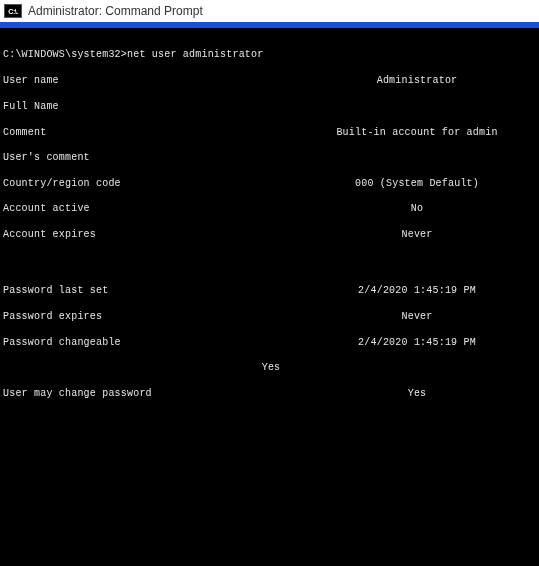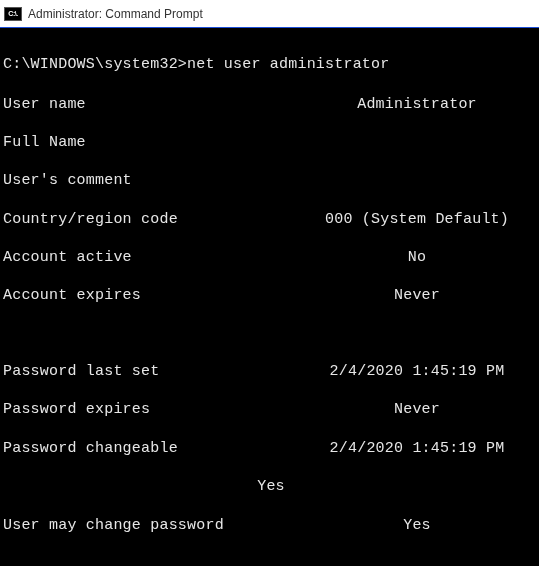--- a/index.html
+++ b/index.html
@@ -12,41 +12,41 @@
   }
   .titlebar {
     background: #fff;
     color: #333;
     height: 28px;
     display: flex;
     align-items: center;
     padding: 2px 4px;
     font-family: "Segoe UI", Tahoma, sans-serif;
     font-size: 12px;
-    border-bottom: 1px solid #1d4ed8;
+    border-bottom: 6px solid #1d4ed8;
   }
   .titlebar-icon {
     width: 18px;
     height: 14px;
     background: #000;
     border: 1px solid #555;
     margin-right: 6px;
     display: flex;
     align-items: center;
     justify-content: center;
     color: #fff;
     font-size: 7px;
     font-weight: bold;
     letter-spacing: -0.5px;
   }
   .terminal {
     background: #000;
     color: #e6e6e6;
     padding: 8px 0 8px 3px;
-    font-size: 15px;
+    font-size: 10px;
     line-height: 1.28;
     white-space: pre;
     overflow: hidden;
     height: calc(100% - 28px);
     letter-spacing: 0.2px;
   }
   .prompt-line { margin-bottom: 1px; }
   .field-row { display: flex; gap: 16px; }
   .field-label { width: 276px; flex-shrink: 0; }
   .field-value { flex: 1; overflow: hidden; text-overflow: clip; text-align: center; }
@@ -57,20 +57,21 @@
 
 <div class="titlebar">
   <div class="titlebar-icon">C:\.</div>
   <span>Administrator: Command Prompt</span>
 </div>
 
 <div class="terminal">
 <div class="prompt-line"><span>C:\WINDOWS\system32&gt;</span><span>net user administrator</span></div>
 <div class="field-row"><span class="field-label">User name</span><span class="field-value">Administrator</span></div>
 <div class="field-row"><span class="field-label">Full Name</span><span class="field-value"></span></div>
+<div class="field-row"><span class="field-label">Comment</span><span class="field-value">Built-in account for admin</span></div>
 <div class="field-row"><span class="field-label">User's comment</span><span class="field-value"></span></div>
 <div class="field-row"><span class="field-label">Country/region code</span><span class="field-value">000 (System Default)</span></div>
 <div class="field-row"><span class="field-label">Account active</span><span class="field-value">No</span></div>
 <div class="field-row"><span class="field-label">Account expires</span><span class="field-value">Never</span></div>
 <div class="blank"></div>
 <div class="field-row"><span class="field-label">Password last set</span><span class="field-value">‎2/‎4/‎2020 1:45:19 PM</span></div>
 <div class="field-row"><span class="field-label">Password expires</span><span class="field-value">Never</span></div>
 <div class="field-row"><span class="field-label">Password changeable</span><span class="field-value">‎2/‎4/‎2020 1:45:19 PM</span></div>
 <div class="field-row"><span class="field-value">Yes</span></div>
 <div class="field-row"><span class="field-label">User may change password</span><span class="field-value">Yes</span></div>

